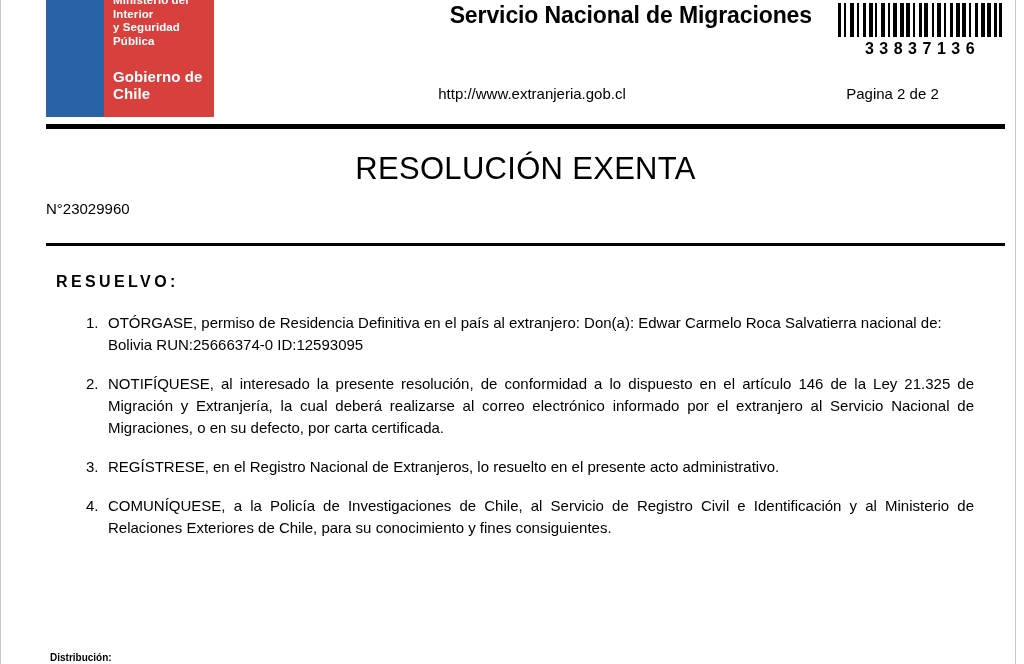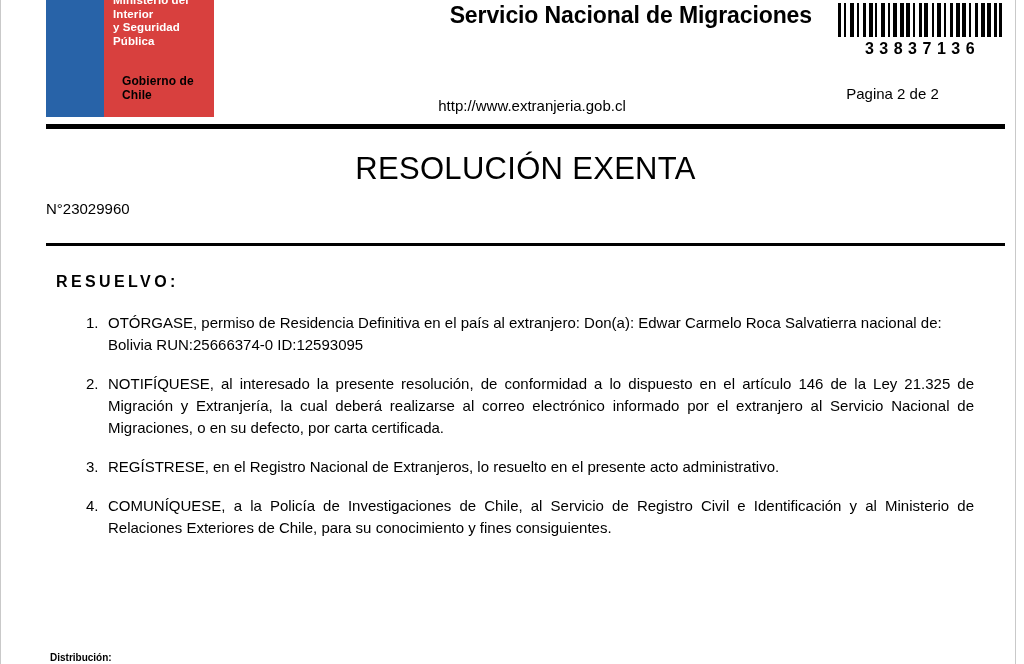--- a/index.html
+++ b/index.html
@@ -62,45 +62,44 @@
     left: 9px;
     top: 16px;
     font-size: 11.5px;
     font-weight: bold;
     line-height: 13.5px;
     color: #ffffff;
     letter-spacing: 0.1px;
   }
   .logo-gob {
     position: absolute;
-    left: 18px;
+    left: 9px;
     bottom: 15px;
-    font-size: 12px;
-    font-weight: bold;
-    color: #000000;
+    font-size: 15px;
+    font-weight: bold;
+    color: #ffffff;
     letter-spacing: 0.1px;
   }
   .org-title {
     position: absolute;
     left: 252px;
     top: 2px;
     width: 560px;
     text-align: right;
     font-size: 23px;
     font-weight: bold;
     letter-spacing: -0.1px;
   }
   .site-url {
     position: absolute;
     left: 252px;
     top: 85px;
     width: 560px;
     text-align: center;
     font-size: 15px;
-    margin-top: 12px;
   }
   .page-number {
     position: absolute;
     left: 780px;
     top: 85px;
     width: 225px;
     text-align: center;
     font-size: 15px;
   }
 

